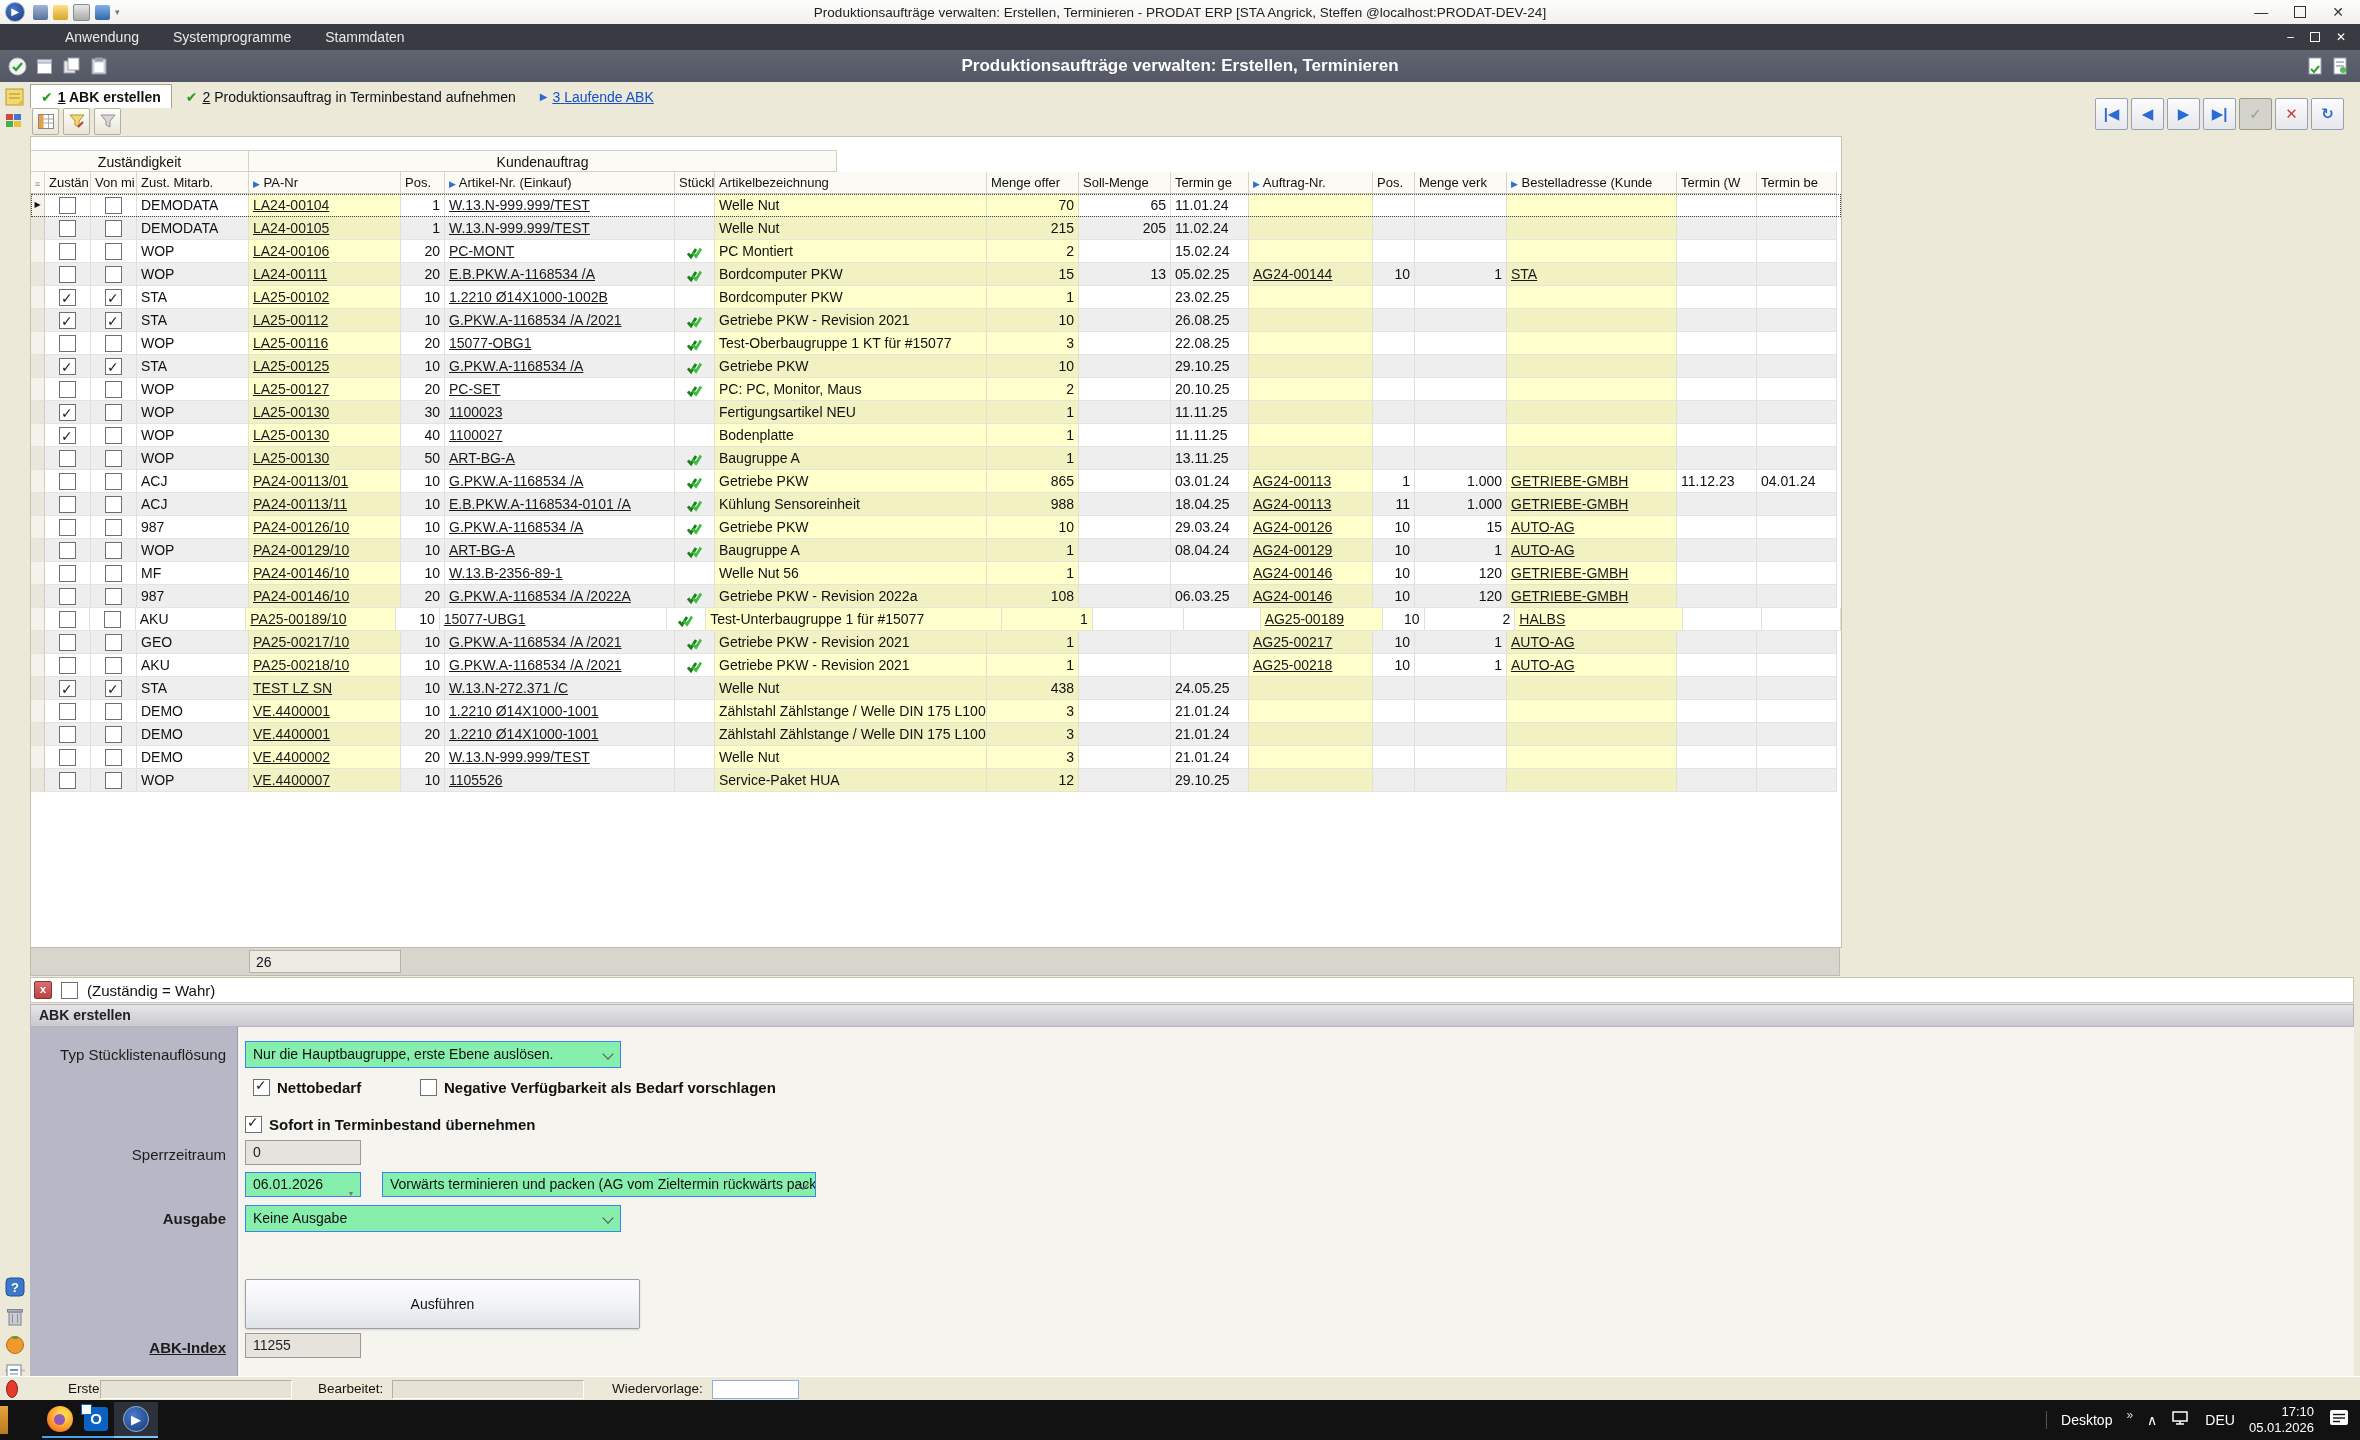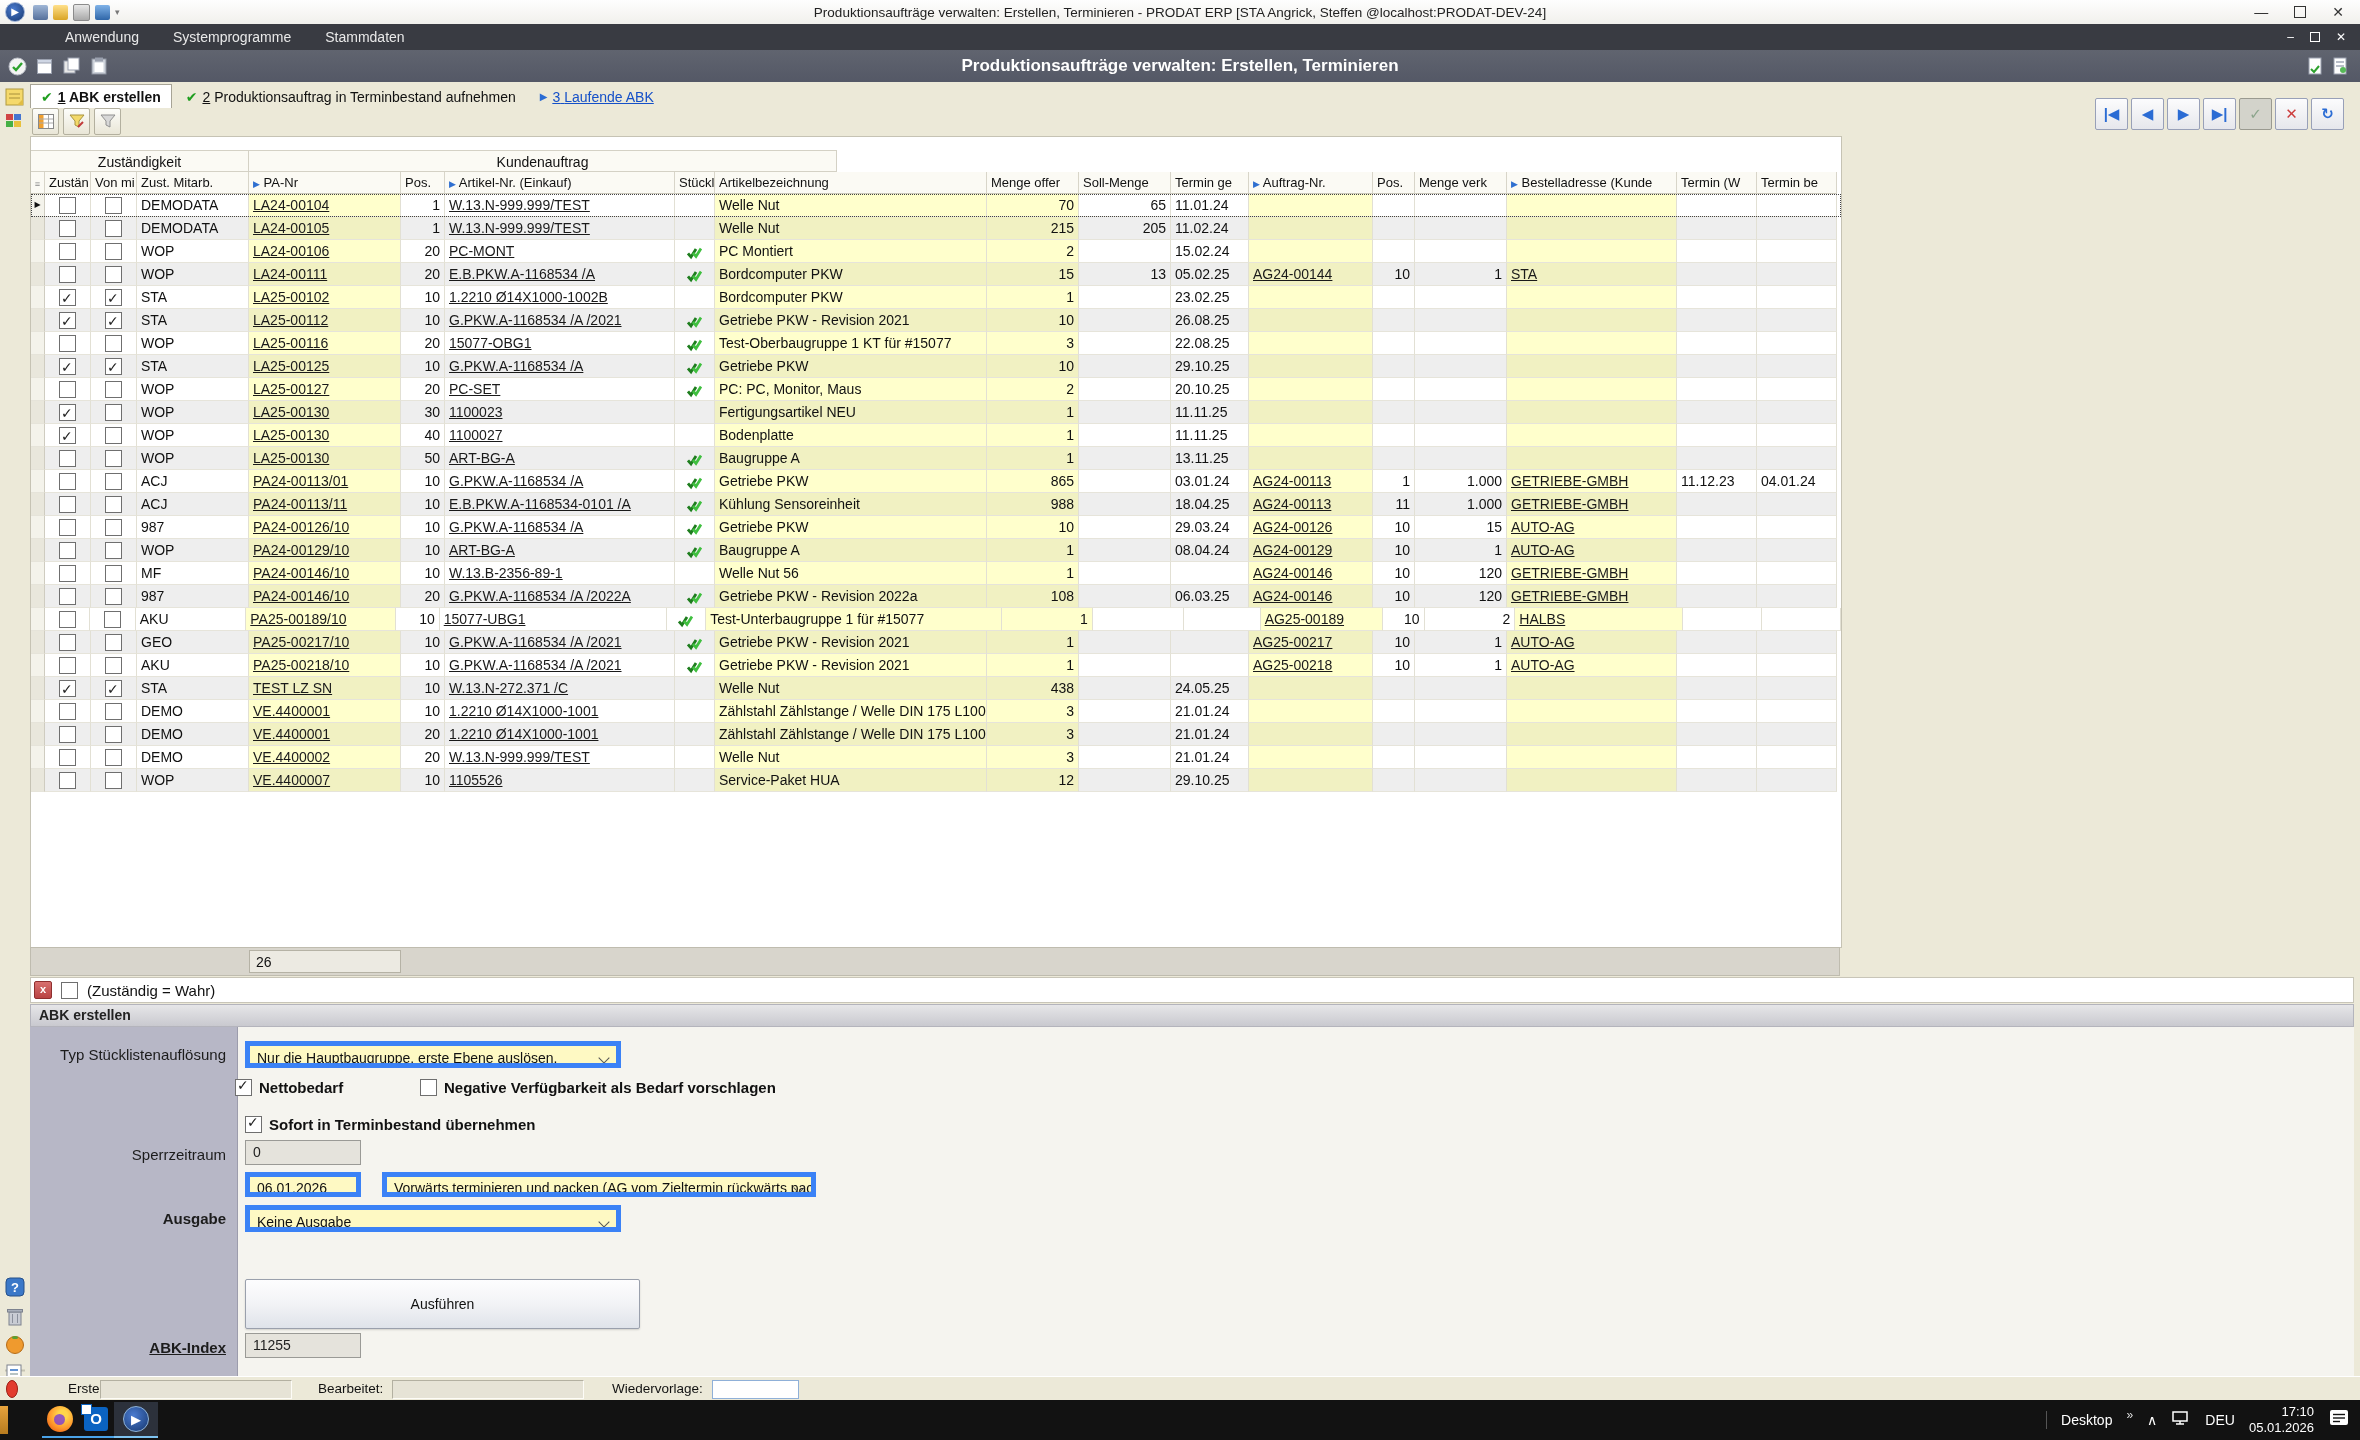--- a/index.html
+++ b/index.html
@@ -104,21 +104,21 @@
   .fcb{margin-left:9px}
   .flabel{margin-left:9px;font-size:15px}
   .secheader{position:absolute;left:30px;top:1004px;width:2324px;height:23px;
     background:linear-gradient(#e6e6e8,#c9c9cf);border:1px solid #b4b4bc;box-sizing:border-box;
     font-size:14px;font-weight:bold;line-height:21px;padding-left:8px;color:#222}
 
   
   .formarea{position:absolute;left:30px;top:1027px;width:2324px;height:349px;background:#f5f4ef}
   .formgutter{position:absolute;left:0;top:0;width:207px;height:100%;background:#b7b7c6;border-right:1px solid #9c9cac}
   .flab{position:absolute;width:192px;right:auto;left:4px;text-align:right;font-size:15px;color:#1c1c1c;white-space:nowrap}
-  .combo{position:absolute;height:27px;border:5px solid #3b82f6;background:#fef9c3;font-size:14px;
+  .combo{position:absolute;height:27px;border:1px solid #3b82f6;background:#86efac;font-size:14px;
     line-height:25px;padding:0 22px 0 7px;box-sizing:border-box;white-space:nowrap;overflow:hidden}
   .chev{position:absolute;right:8px;top:8px;width:7px;height:7px;border-right:1.6px solid #555;
     border-bottom:1.6px solid #555;transform:rotate(45deg)}
   .dis{background:#e5e3dc;border:1px solid #9a9a96;color:#222}
   .fcheck{position:absolute;display:flex;gap:7px;align-items:center;font-size:15px;font-weight:bold}
   .bigbtn{position:absolute;left:215px;top:252px;width:393px;height:48px;border:1px solid #9aa0ac;border-radius:2px;
     background:linear-gradient(#fdfdfe 0%,#f2f3f6 50%,#dfe3ea 100%);box-shadow:0 1px 2px rgba(0,0,0,.15);
     font-size:14px;display:flex;align-items:center;justify-content:center}
   .dcaret{position:absolute;right:7px;top:9px;font-size:8px;color:#777}
 
@@ -937,21 +937,21 @@
 
 <div class="formarea">
   <div class="formgutter"></div>
 
   <div class="flab" style="top:19px">Typ Stücklistenauflösung</div>
   <div class="combo" style="left:215px;top:14px;width:376px">
     <span>Nur die Hauptbaugruppe, erste Ebene auslösen.</span>
     <span class="chev"></span>
   </div>
 
-  <div class="fcheck" style="left:205px;top:52px">
+  <div class="fcheck" style="left:223px;top:52px">
     <span class="cb on"></span>
     <span>Nettobedarf</span>
   </div>
   <div class="fcheck" style="left:390px;top:52px">
     <span class="cb"></span>
     <span>Negative Verfügbarkeit als Bedarf vorschlagen</span>
   </div>
   <div class="fcheck" style="left:215px;top:89px">
     <span class="cb on"></span>
     <span>Sofort in Terminbestand übernehmen</span>

